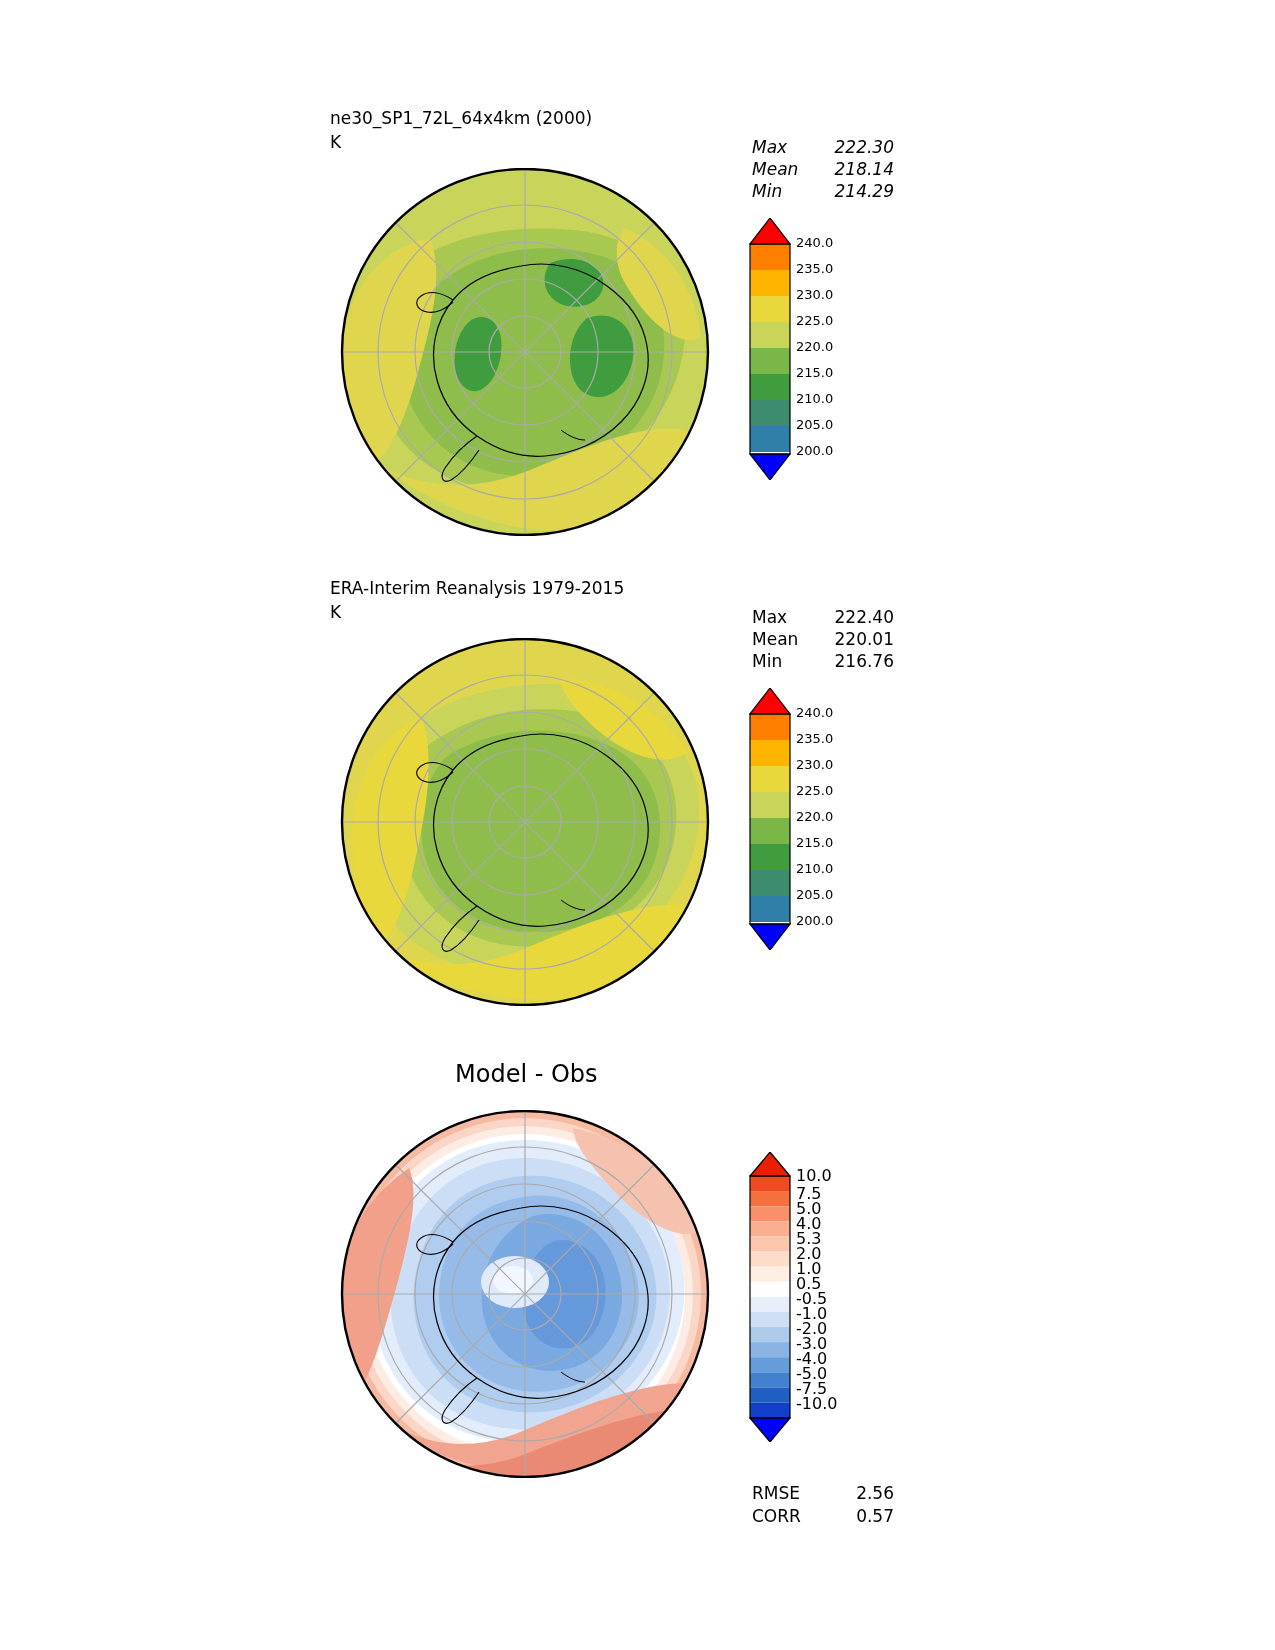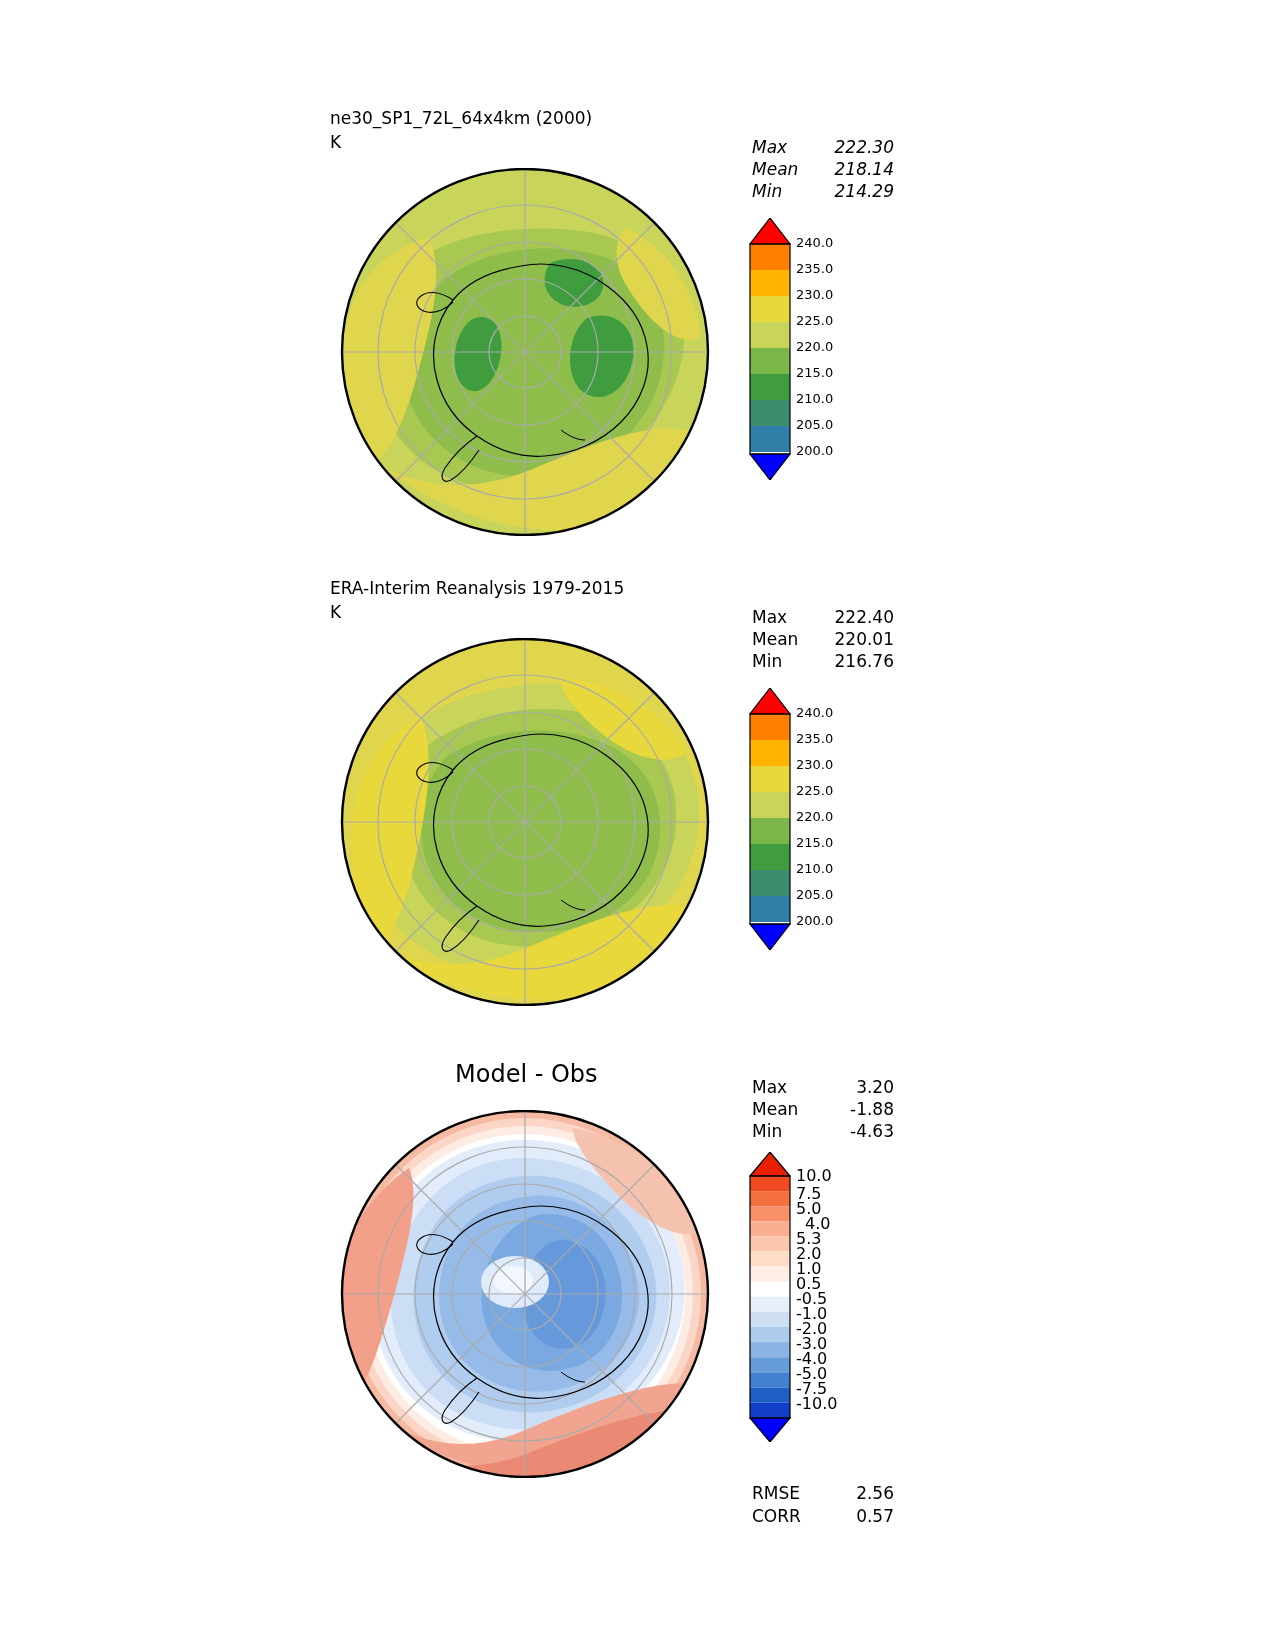--- a/index.html
+++ b/index.html
@@ -277,25 +277,20 @@
         <span style="top:199px;">205.0</span>
         <span style="top:225px;">200.0</span>
       </div>
     </div>
   </div>
 
   <div class="panel" style="top:0;height:560px;">
 
     <div class="panel-title-center" style="left:455px; top:1060px;">Model - Obs</div>
 
-    <div class="stats" style="left:752px; top:1076px;">
-      <span class="row"><span class="lbl">Max</span><span class="val">3.20</span></span>
-      <span class="row"><span class="lbl">Mean</span><span class="val">-1.88</span></span>
-      <span class="row"><span class="lbl">Min</span><span class="val">-4.63</span></span>
-    </div>
 
     <div class="globe-wrap" style="left:325px; top:1110px; width:400px; height:368px;">
       <svg class="globe" width="400" height="368" viewBox="0 0 400 368">
         <defs>
           <clipPath id="clipC">
               <circle cx="200" cy="184" r="183"></circle>
             </clipPath>
         </defs>
         <g clip-path="url(#clipC)">
           <rect x="0" y="0" width="400" height="368" fill="#f6b9a2"></rect>
@@ -358,21 +353,21 @@
         <rect x="2" y="250.5" width="40" height="15.5" fill="#123fc9"></rect>
         <polygon points="22,290 42,266 2,266" fill="#0000ff"></polygon>
         <rect x="2" y="24" width="40" height="242" fill="none" stroke="#000000" stroke-width="1.2"></rect>
         <polygon points="22,0 42,24 2,24" fill="none" stroke="#000000" stroke-width="1.2"></polygon>
         <polygon points="22,290 42,266 2,266" fill="none" stroke="#000000" stroke-width="1.2"></polygon>
       </svg>
       <div class="labels">
         <span style="top:14px;">10.0</span>
         <span style="top:32px;">7.5</span>
         <span style="top:47px;">5.0</span>
-        <span style="top:62px;margin-left:9px;">4.0</span>
+        <span style="top:62px;">4.0</span>
         <span style="top:77px;">5.3</span>
         <span style="top:92px;">2.0</span>
         <span style="top:107px;">1.0</span>
         <span style="top:122px;">0.5</span>
         <span style="top:137px;">-0.5</span>
         <span style="top:152px;">-1.0</span>
         <span style="top:167px;">-2.0</span>
         <span style="top:182px;">-3.0</span>
         <span style="top:197px;">-4.0</span>
         <span style="top:212px;">-5.0</span>

